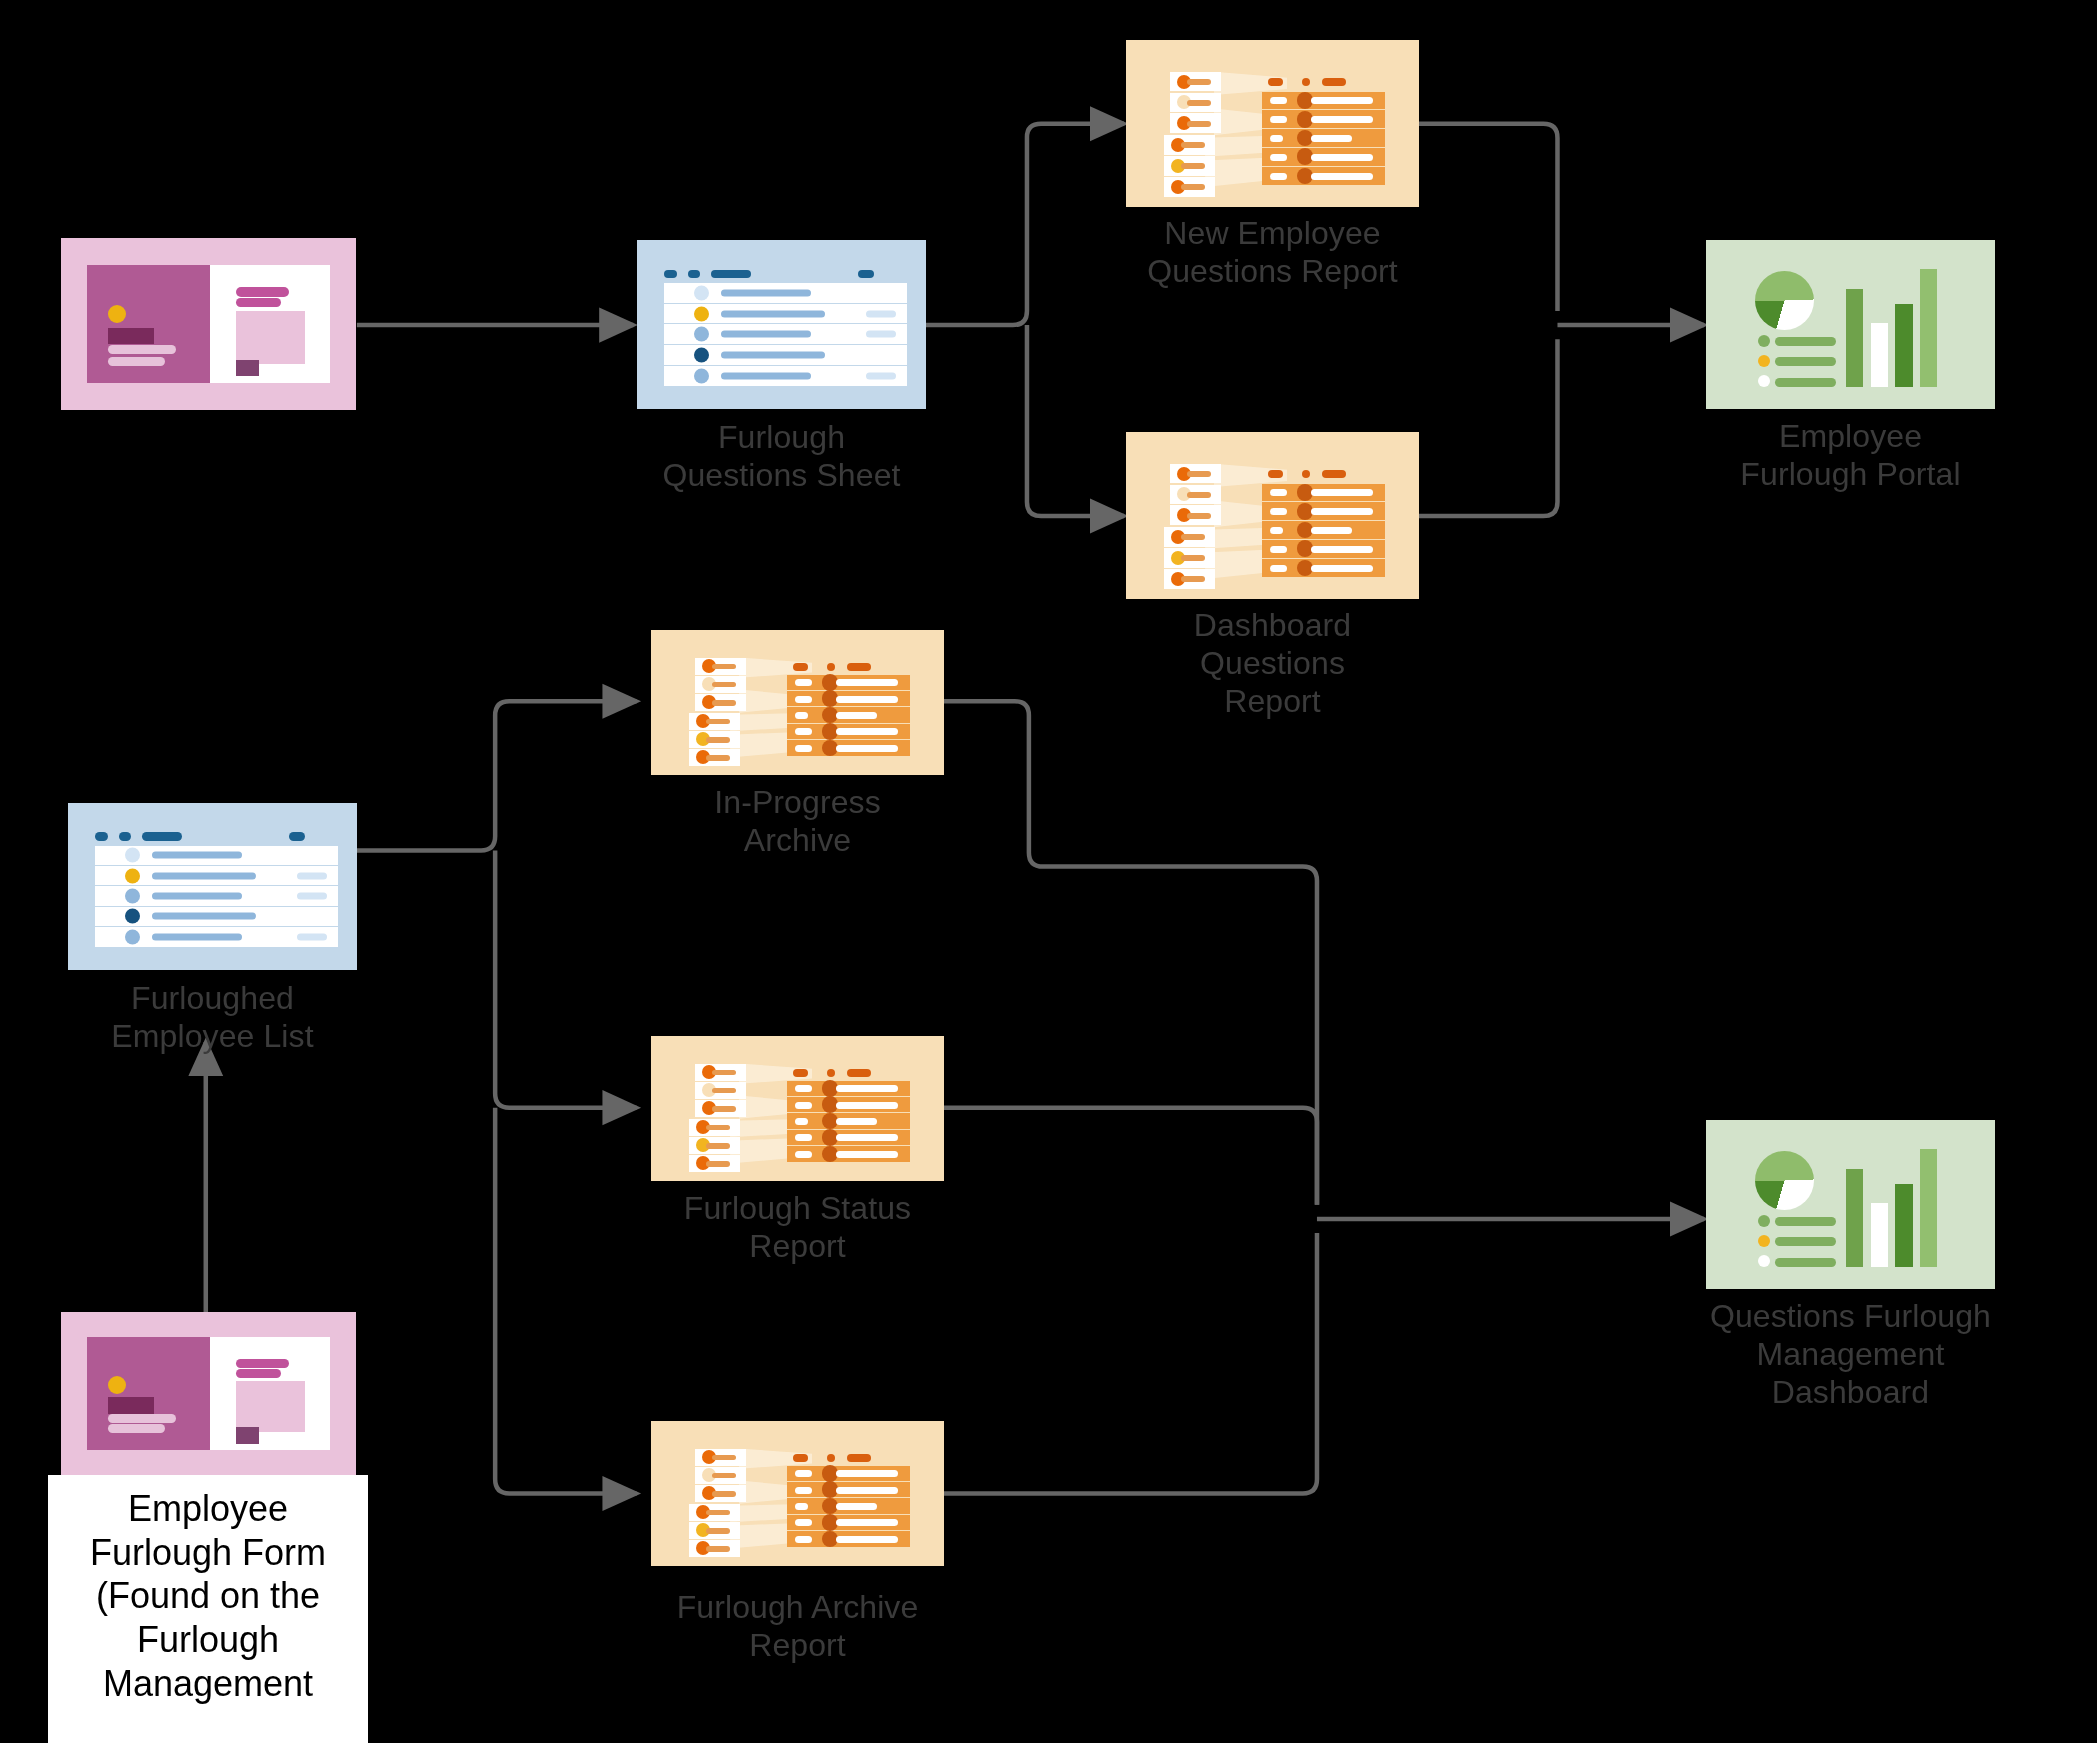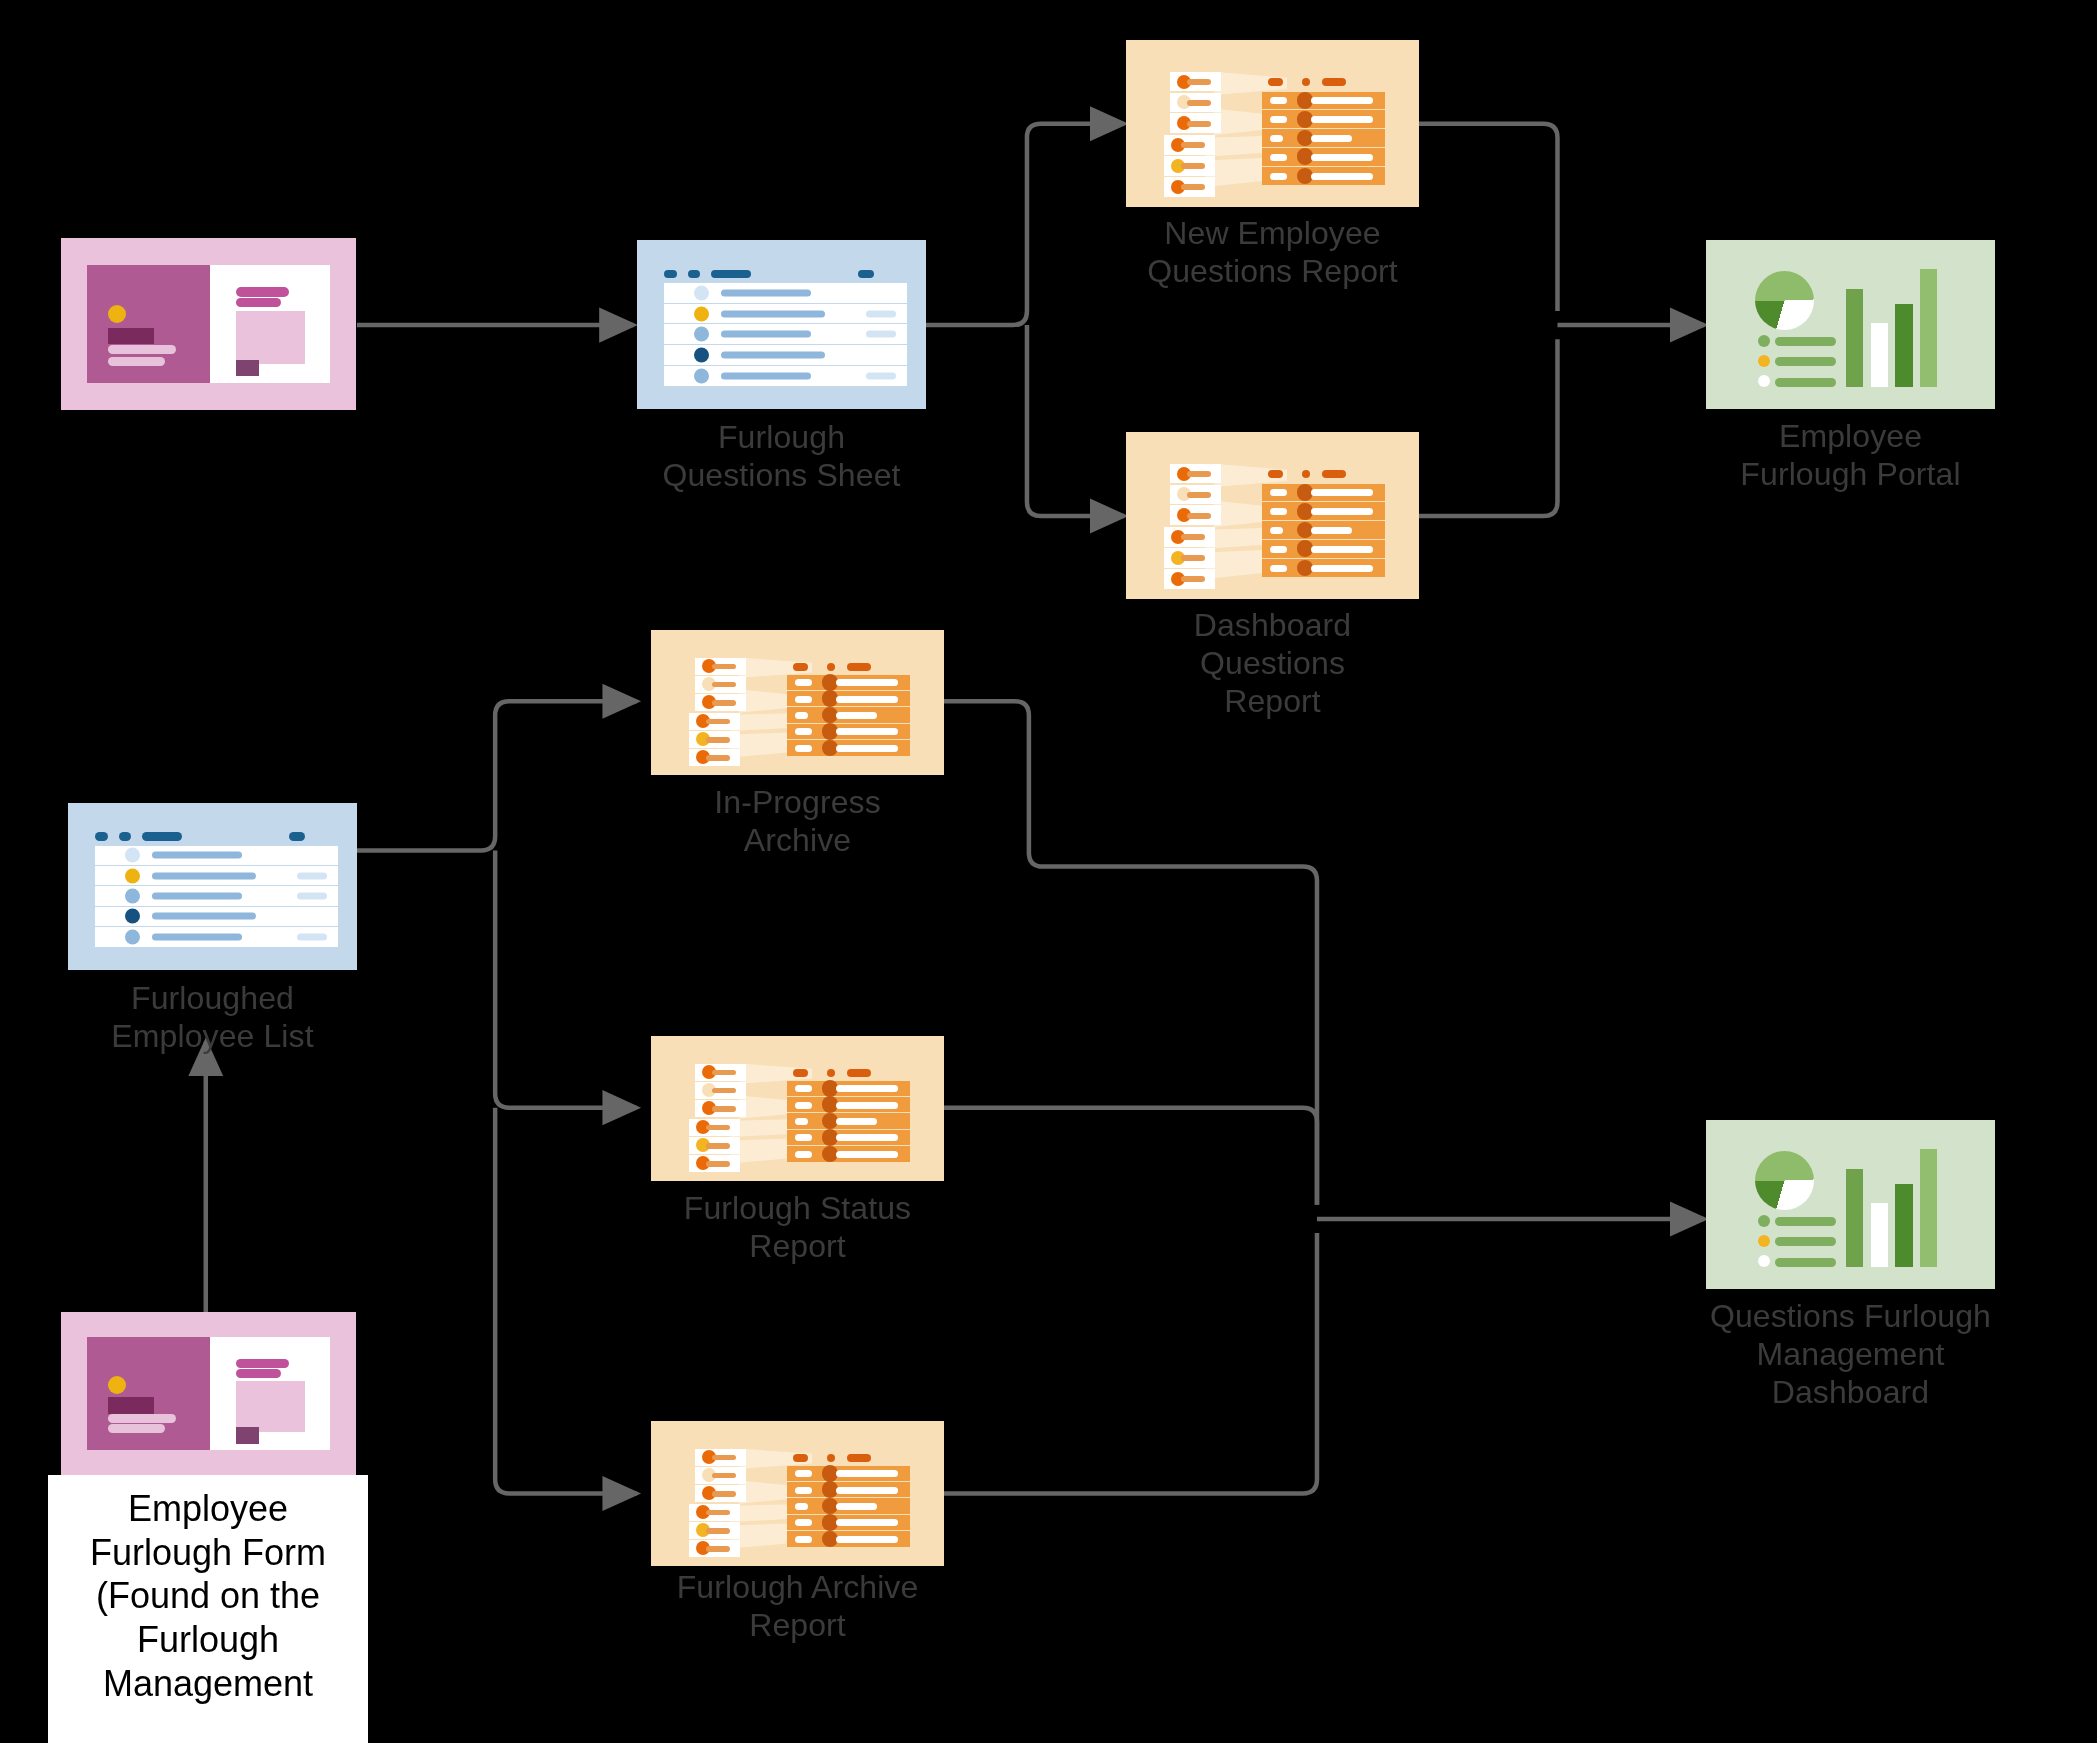--- a/index.html
+++ b/index.html
@@ -718,21 +718,21 @@
             <div class="rp-td"></div>
             <div class="rp-tr" style="width:50%;"></div>
           </div>
         <div class="rp-trow">
             <div class="rp-tl"></div>
             <div class="rp-td"></div>
             <div class="rp-tr" style="width:50%;"></div>
           </div>
       </div>
     </div>
-    <div class="node-label" style="top:148px; width:412px;">Furlough Archive
+    <div class="node-label" style="top:168px; width:412px;">Furlough Archive
 Report</div>
   </div>
 
   <div class="node" style="left:61px; top:1312px; width:295px; height:163px;">
     <div class="form-icon" style="width:295px;height:163px;">
       <div class="fi-inner">
         <div class="fi-left">
           <div class="fi-dot" style="left:17%;top:34%;width:18px;height:18px;"></div>
           <div class="fi-bar" style="left:17%;top:53%;width:37%;height:16.7px;background:#7a2a5c;"></div>
           <div class="fi-bar" style="left:17%;top:68%;width:55%;height:9px;border-radius:5.8px;background:#e7c2da;"></div>

